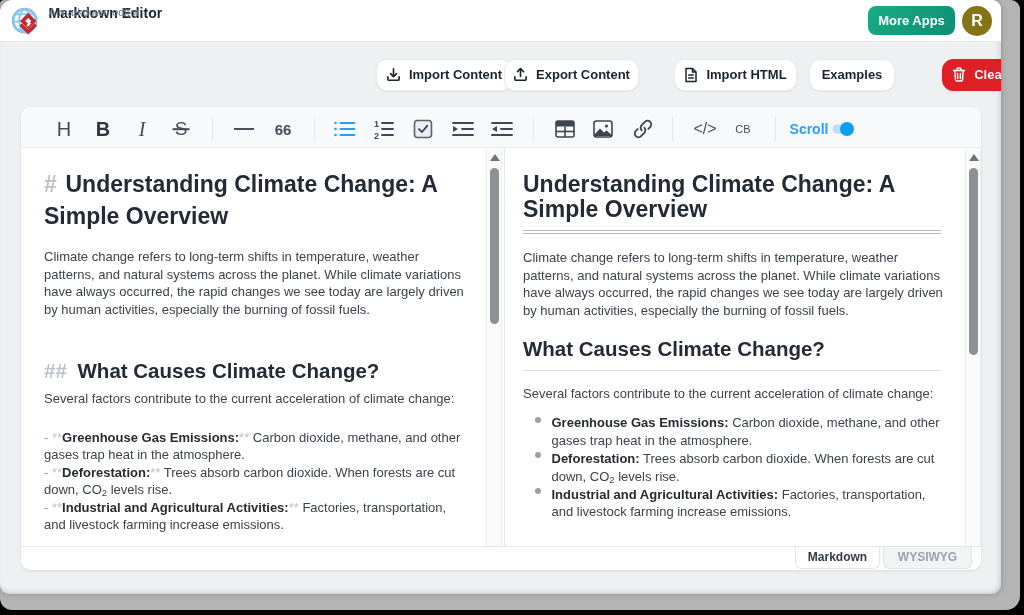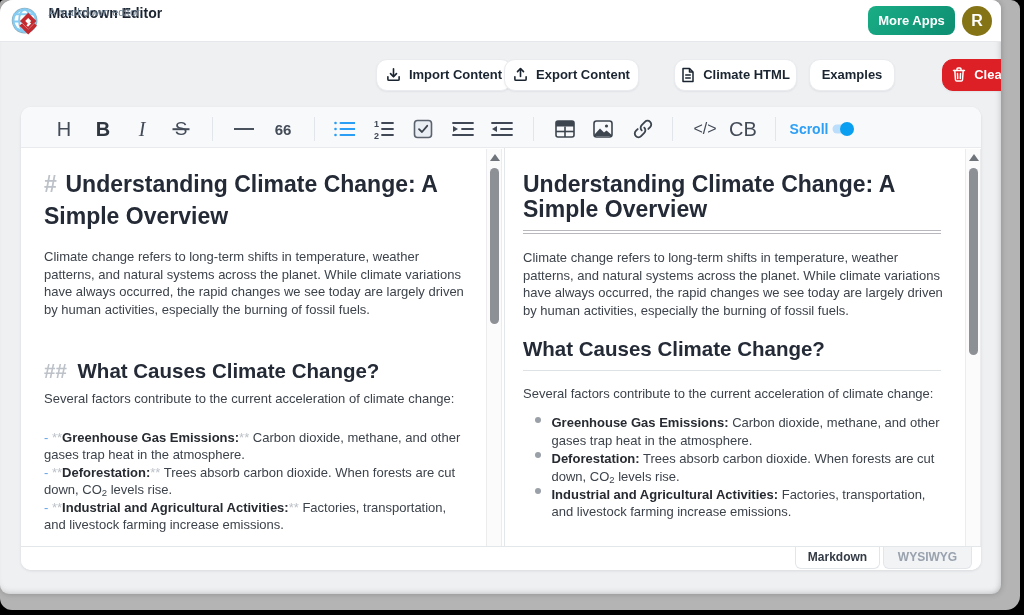--- a/index.html
+++ b/index.html
@@ -98,21 +98,21 @@
       </svg>
     <span>Export Content</span>
     </div>
   <div class="abtn" id="btn-exporth" style="left:674px; width:123px;">
     <svg width="14" height="16" viewBox="0 0 14 16" fill="none" stroke="#1a2430" stroke-width="1.5" stroke-linejoin="round">
         <path d="M2,1.5 h6.5 L12,5 v9.5 a0,0 0 0 1 0,0 h-10 a0,0 0 0 1 0,0 Z"></path>
         <path d="M8.5,1.5 v3.5 h3.5"></path>
         <line x1="4.2" y1="8" x2="9.8" y2="8"></line>
         <line x1="4.2" y1="11" x2="9.8" y2="11"></line>
       </svg>
-    <span>Climate HTML</span>
+    <span>Import HTML</span>
     </div>
   <div class="abtn" id="btn-examples" style="left:809px; width:86px;">Examples</div>
   <div class="abtn" id="btn-clear" style="left:942px; width:75px;">
     <svg width="14" height="15" viewBox="0 0 14 15" fill="none" stroke="#fff" stroke-width="1.5" stroke-linecap="round" stroke-linejoin="round">
         <path d="M1.5,3.5 h11"></path>
         <path d="M5,3.5 v-1.5 a1,1 0 0 1 1,-1 h2 a1,1 0 0 1 1,1 v1.5"></path>
         <path d="M2.8,3.5 l0.7,9.5 a1.2,1.2 0 0 0 1.2,1 h4.6 a1.2,1.2 0 0 0 1.2,-1 l0.7,-9.5"></path>
         <line x1="5.5" y1="6.5" x2="5.7" y2="11.5"></line>
         <line x1="8.5" y1="6.5" x2="8.3" y2="11.5"></line>
       </svg>
@@ -172,21 +172,21 @@
         <rect x="1" y="1" width="18" height="16" rx="2.5" fill="none" stroke="#3d454f" stroke-width="1.6"></rect>
         <circle cx="13.5" cy="6" r="1.6" fill="#3d454f"></circle>
         <path d="M1.5,14.5 L7,8.5 L11,12.5 L13.5,10.5 L18.5,14.8 L18.5,16 L1.5,16 Z" fill="#3d454f"></path>
       </svg>
       <svg class="ti" style="left:622px;" width="22" height="22" viewBox="0 0 24 24" fill="none" stroke="#3d454f" stroke-width="2" stroke-linecap="round">
         <path d="M10.6,13.4 a4,4 0 0 1 0,-5.7 l3.5,-3.5 a4,4 0 0 1 5.7,5.7 l-2,2"></path>
         <path d="M13.4,10.6 a4,4 0 0 1 0,5.7 l-3.5,3.5 a4,4 0 0 1 -5.7,-5.7 l2,-2"></path>
       </svg>
       <div class="tdiv" style="left:651px;"></div>
       <span class="ti" style="left:684px; font-size:16px; font-weight:500;">&lt;/&gt;</span>
-      <span class="ti" style="left:722px; font-size:20px; font-weight:500;">CB</span>
+      <span class="ti" style="left:722px; font-size:11px; font-weight:500;">CB</span>
       <div class="tdiv" style="left:754px;"></div>
       <span class="ti" style="left:788px; font-size:14px; font-weight:700; color:#2d9ff5;">Scroll</span>
       <div class="ti" style="left:822px; width:21px; height:9px; border-radius:4.5px; background:#badefb;"></div>
       <div class="ti" style="left:826px; width:14px; height:14px; border-radius:50%; background:#0b9ff1;"></div>
     </div>
     <div id="divider"></div>
 
     <div id="leftpane">
       <div class="blk" style="left:23px; top:60.8px; font-size:23px; line-height:32px; font-weight:700; color:#242b36;"><span class="gr" style="font-weight:700; margin-right:2.3px;">#</span> Understanding Climate Change: A<br>Simple Overview</div>
       <div class="blk" style="left:23px; top:141.4px; font-size:13px; line-height:17.5px; color:#3d434b;">Climate change refers to long-term shifts in temperature, weather<br>patterns, and natural systems across the planet. While climate variations<br>have always occurred, the rapid changes we see today are largely driven<br>by human activities, especially the burning of fossil fuels.</div>

